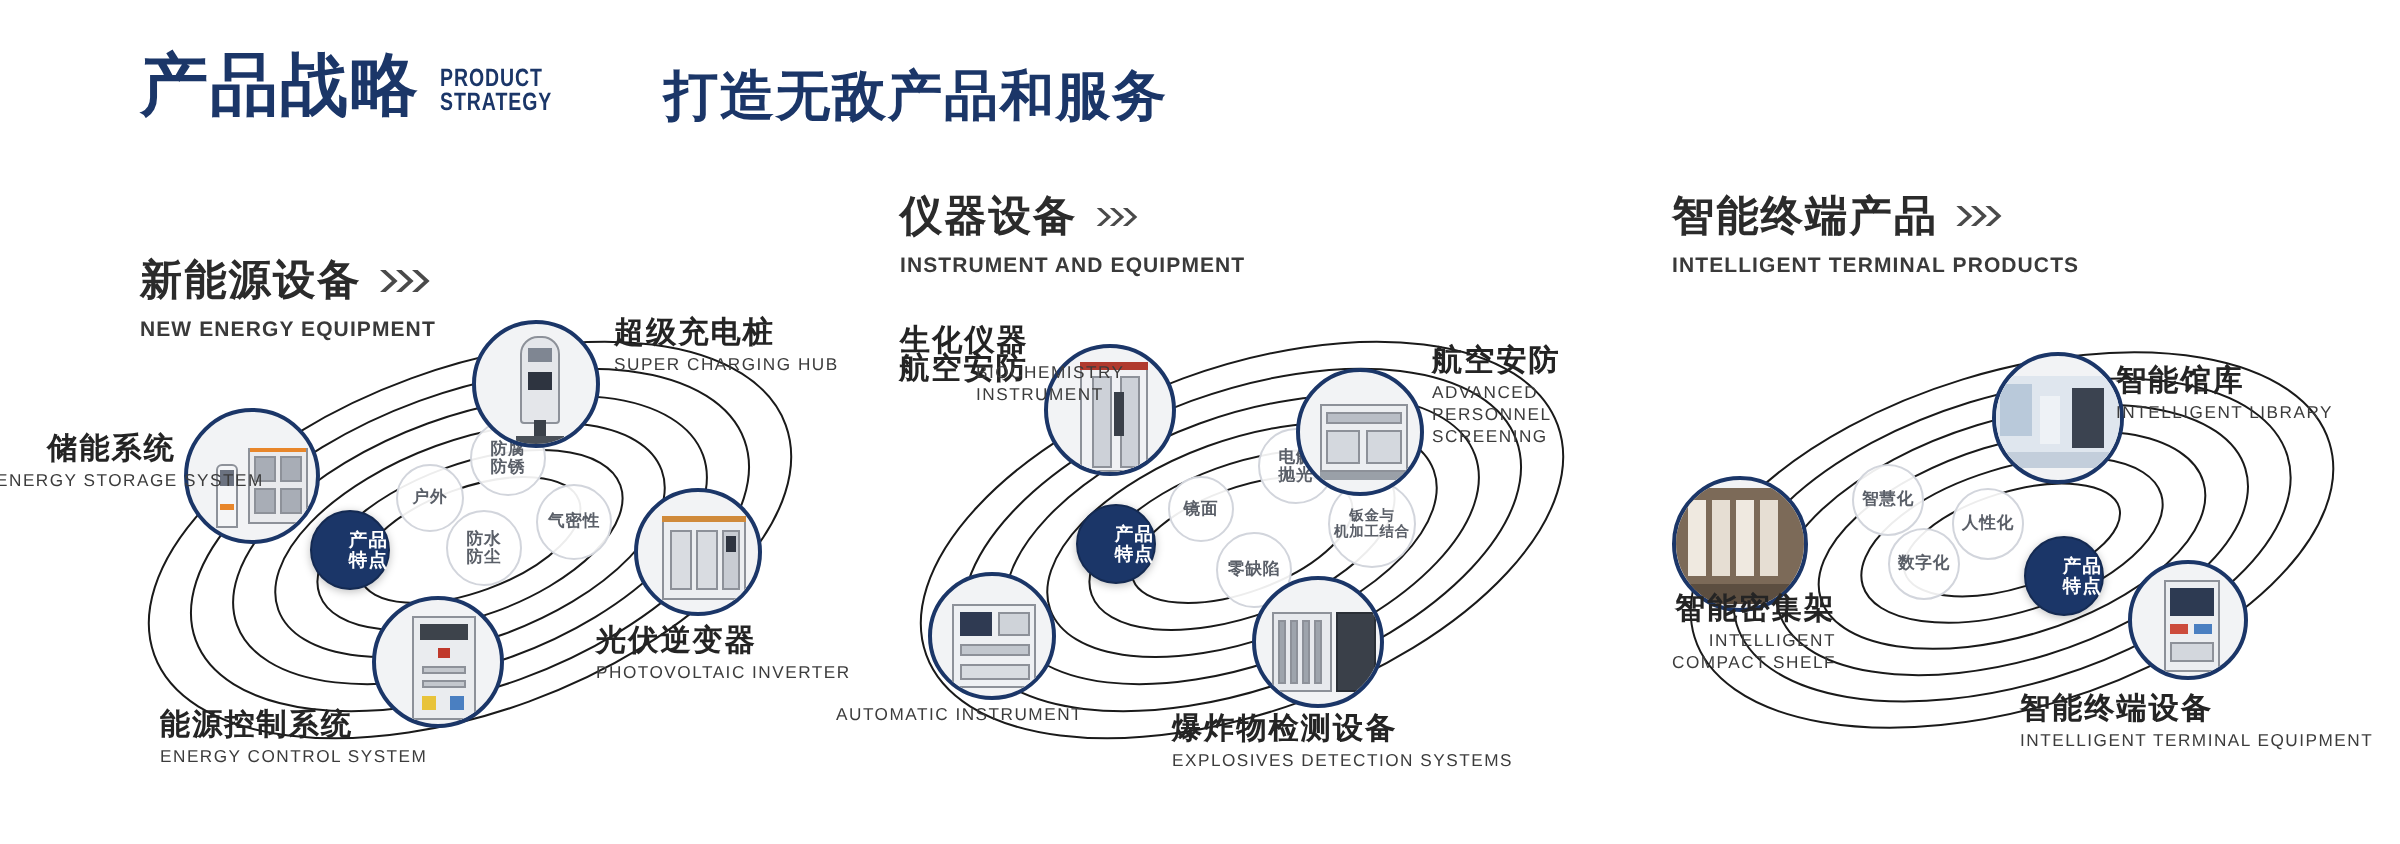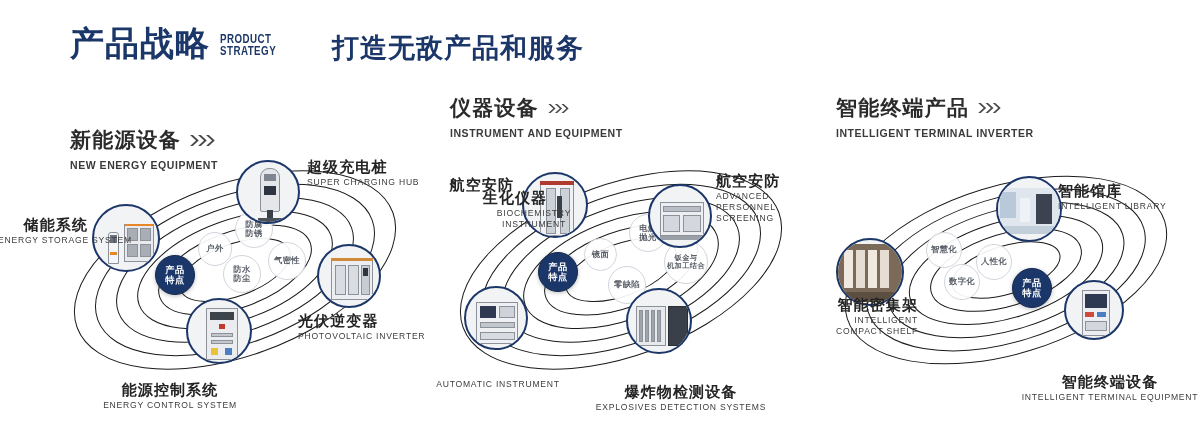--- a/index.html
+++ b/index.html
@@ -72,41 +72,42 @@
   .lab { position: absolute; white-space: nowrap; }
   .lab .cn {
     font-size: 15px; font-weight: 700; color: #242424;
     letter-spacing: 1.1px; line-height: 1.15;
   }
   .lab .en {
     font-size: 8.6px; font-weight: 400; color: #3c3c3c;
     letter-spacing: 0.75px; line-height: 1.25; margin-top: 2px;
   }
   .lab.r { text-align: right; }
-  .lab.c { text-align: center; margin-top: 27px; }
+  .lab.c { text-align: left; }
 
   
   .bub {
     position: absolute; border-radius: 50%;
     display: flex; flex-direction: column;
     align-items: center; justify-content: center;
     text-align: center; line-height: 1.12;
   }
   .bub.light {
     background: rgba(255,255,255,0.92);
     border: 1px solid #d2d5dc;
     color: #5a5f68;
     font-size: 8.3px; font-weight: 600; letter-spacing: 0.4px;
   }
   .bub.dark {
     background: #1b3668;
     border: 1px solid #142a52;
     color: #ffffff;
     font-size: 9.2px; font-weight: 700; letter-spacing: 0.6px;
     box-shadow: 0 1px 4px rgba(0,0,0,0.25);
+    align-items: flex-end;
   }
 </style>
 </head>
 <body>
 
 <div id="page">
 
   <div class="header">
     <div class="title-row">
       <div class="title-cn">产品战略</div>
@@ -156,21 +157,21 @@
       <span class="chev">
         <svg width="24" height="10" viewBox="0 0 26 11">
             <g fill="#4a4a4a">
               <polygon points="0,0 6,5.5 0,11 2.8,11 8.8,5.5 2.8,0"></polygon>
               <polygon points="8,0 14,5.5 8,11 10.8,11 16.8,5.5 10.8,0"></polygon>
               <polygon points="16,0 22,5.5 16,11 18.8,11 24.8,5.5 18.8,0"></polygon>
             </g>
           </svg>
       </span>
     </div>
-    <div class="sect-en">INTELLIGENT TERMINAL INVERTER</div>
+    <div class="sect-en">INTELLIGENT TERMINAL PRODUCTS</div>
   </div>
 
   <div class="cluster" style="left:40px; top:150px; width:390px; height:250px;">
     <svg class="orbit-svg" width="390" height="250" viewBox="0 0 390 250">
       <g fill="none" stroke="#1a1a1a" stroke-width="1" transform="rotate(-20 195 120)">
         <ellipse cx="195" cy="120" rx="58" ry="26"></ellipse>
         <ellipse cx="195" cy="120" rx="80" ry="38"></ellipse>
         <ellipse cx="195" cy="120" rx="102" ry="50"></ellipse>
         <ellipse cx="195" cy="120" rx="124" ry="62"></ellipse>
         <ellipse cx="195" cy="120" rx="146" ry="74"></ellipse>

